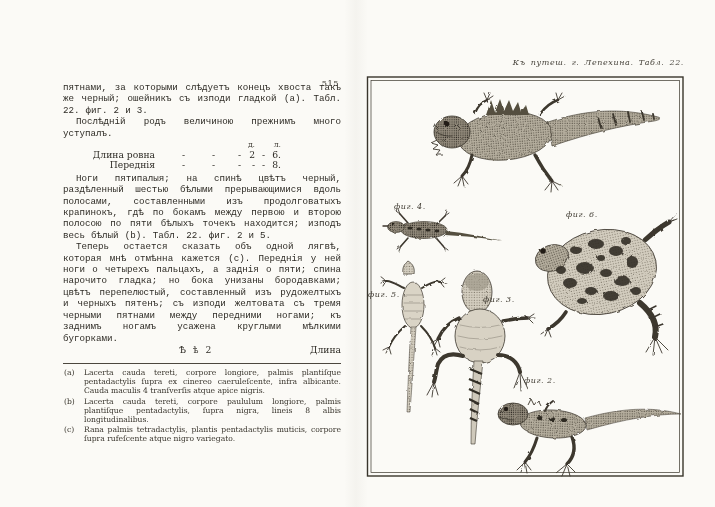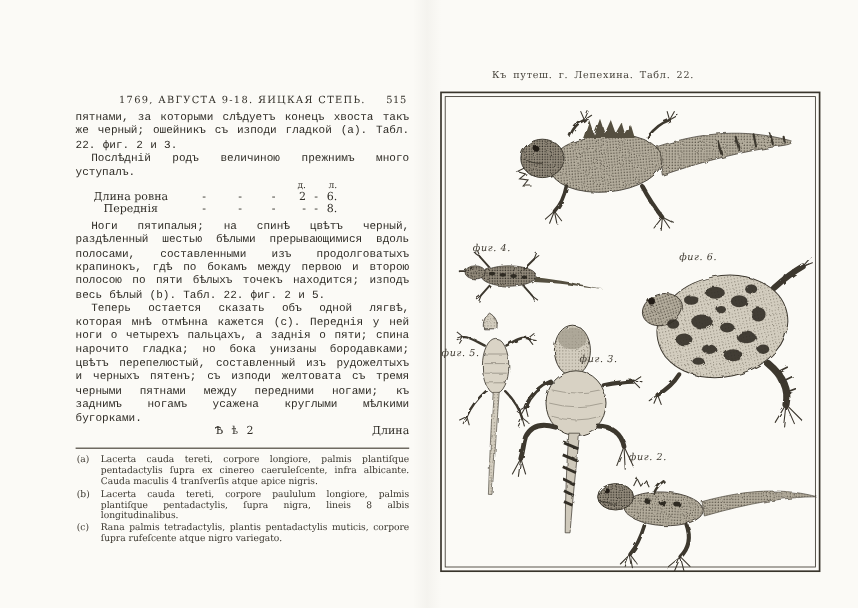--- a/index.html
+++ b/index.html
@@ -26,57 +26,56 @@
     text-indent:13px;word-spacing:0.5px;font-family:Liberation Mono, monospace;
   }
   .body-text p.noindent{text-indent:0;}
 
   .meas{width:206px;margin:2px 0 2px 0;font-size:9.2px;}
   .meas .mrow{
     display:grid;grid-template-columns:92px 30px 30px 26px 14px 10px 16px;
     line-height:10.6px;align-items:baseline;
   }
   .meas .units{font-size:7.6px;line-height:8.6px;color:#3a362f;}
-  .meas .cell{text-align:center;}
+  .meas .cell{text-align:right;}
   .meas .num{text-align:right;}
 
   .sig-row{position:relative;height:12px;font-size:9.2px;line-height:11.4px;text-align:center;}
   .sig-mark{position:absolute;left:116px;letter-spacing:2px;}
   .catchword{position:absolute;right:0;}
 
   .fn-rule{border:none;border-top:1px solid #4c473e;margin:7px 0 4px 0;height:0;}
   .footnotes{margin:0;}
   .footnote{
     position:relative;padding-left:21px;font-size:7.6px;line-height:9.2px;
     text-align:justify;color:#39352d;margin-bottom:1px;
   }
   .footnote .fn-label{position:absolute;left:1px;top:0;}
 
   
   .plate-caption{
-    position:absolute;left:410px;top:58px;width:262px;text-align:left;
-    font-size:8px;color:#46423a;letter-spacing:0.6px;word-spacing:2px;
+    position:absolute;left:422px;top:58px;width:262px;text-align:right;
+    font-size:8px;font-style:italic;color:#46423a;letter-spacing:0.6px;word-spacing:2px;
   }
   .plate-svg{position:absolute;left:360px;top:70px;width:330px;height:414px;}
   .figlabel{
     font-family:"DejaVu Serif", serif;font-style:italic;font-size:8px;
     fill:#3f3a31;letter-spacing:0.5px;
   }
   .engrave-line{stroke:#3c372e;fill:none;stroke-linecap:round;}
   .toes{stroke:#3c372e;stroke-width:0.9;fill:none;stroke-linecap:round;}
 </style>
 </head>
 <body>
 
 <div class="gutter-shade"></div>
 
 <div class="page-left">
 
   <div class="running-head">
-    <span>1769, АВГУСТА 9-18. ЯИЦКАЯ СТЕПЬ.</span>
     <span class="page-num">515</span>
   </div>
 
   <div class="body-text">
     <p class="noindent">пятнами, за которыми слѣдуетъ конецъ хвоста такъ же черный; ошейникъ съ изподи гладкой (a). Табл. 22. фиг. 2 и 3.</p>
     <p>Послѣдній родъ величиною прежнимъ много уступалъ.</p>
 
     <div class="meas">
       <div class="mrow units">
         <span class="cell"></span>

